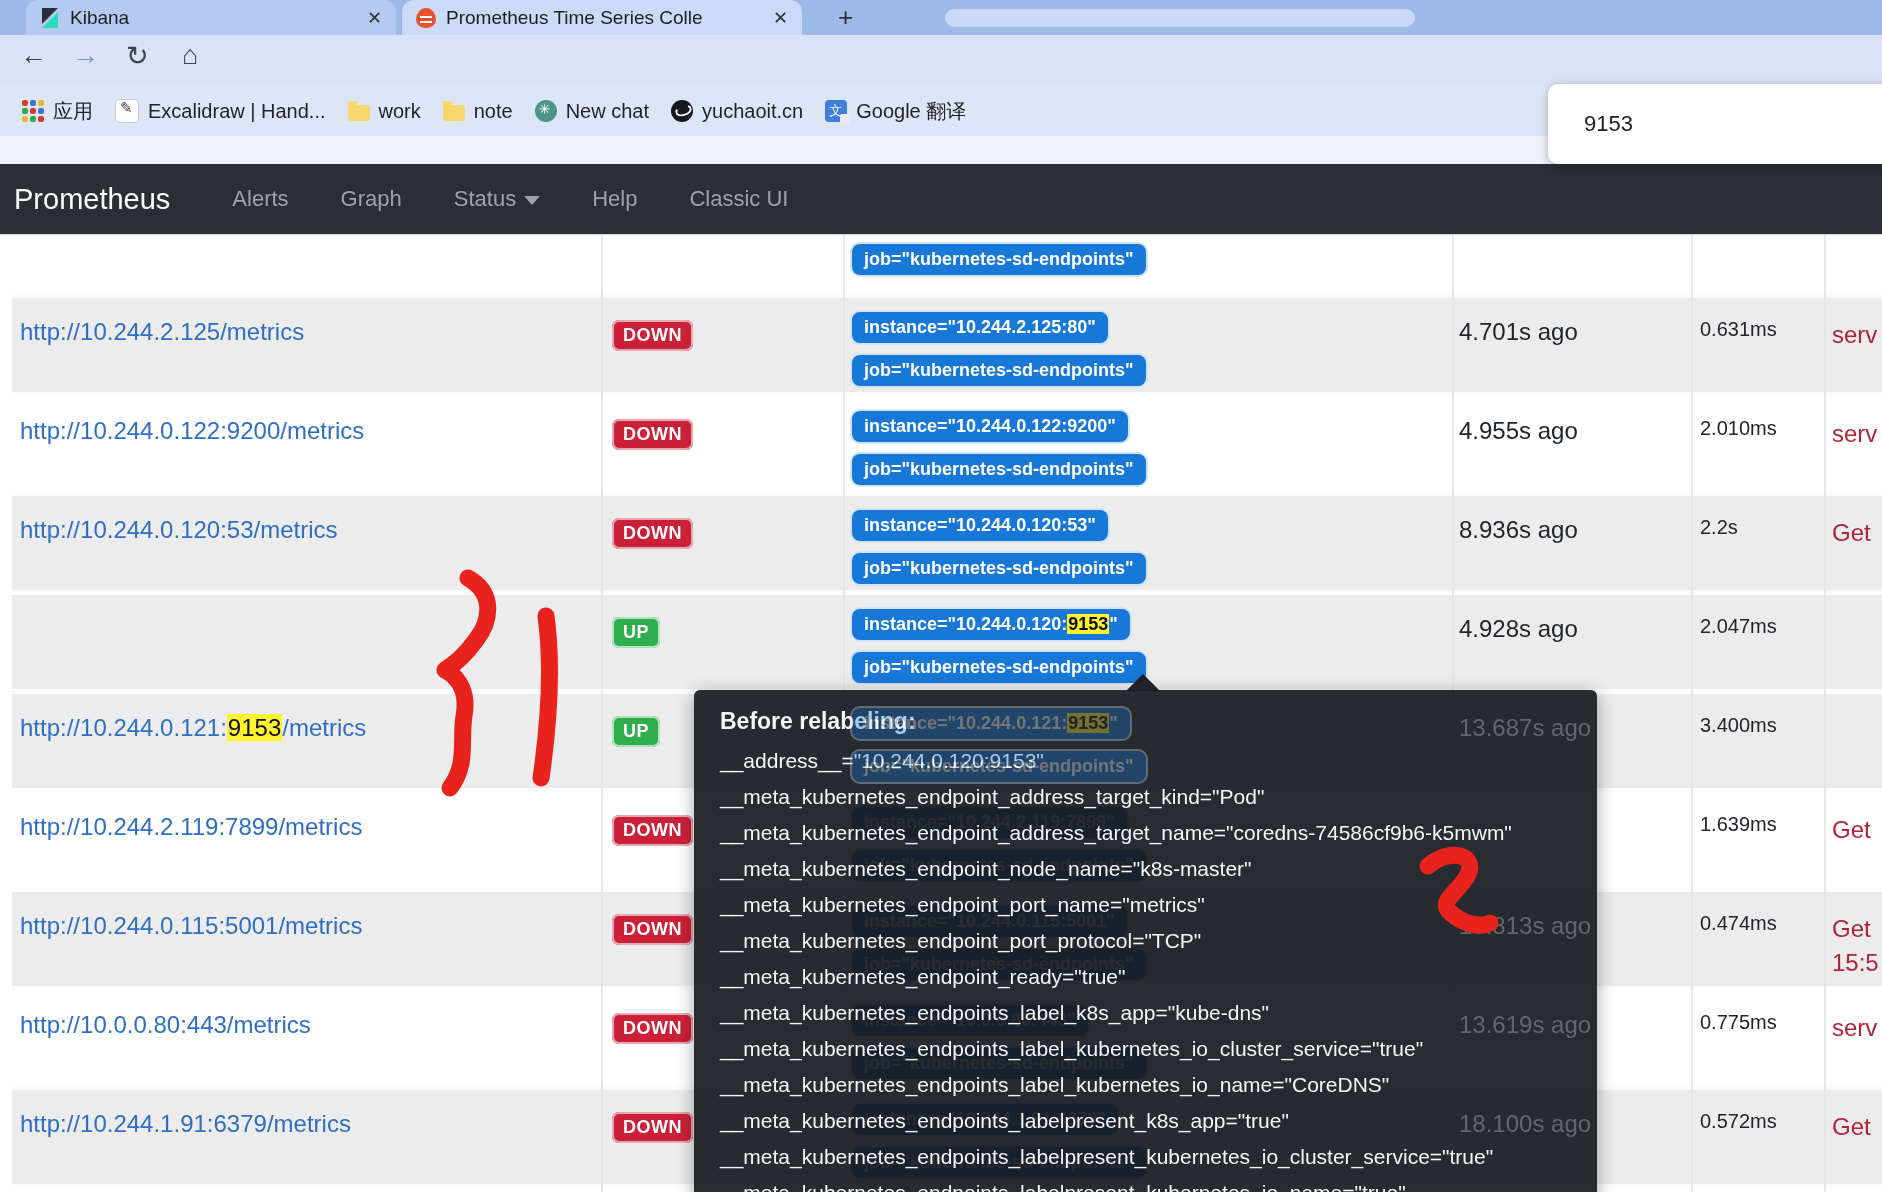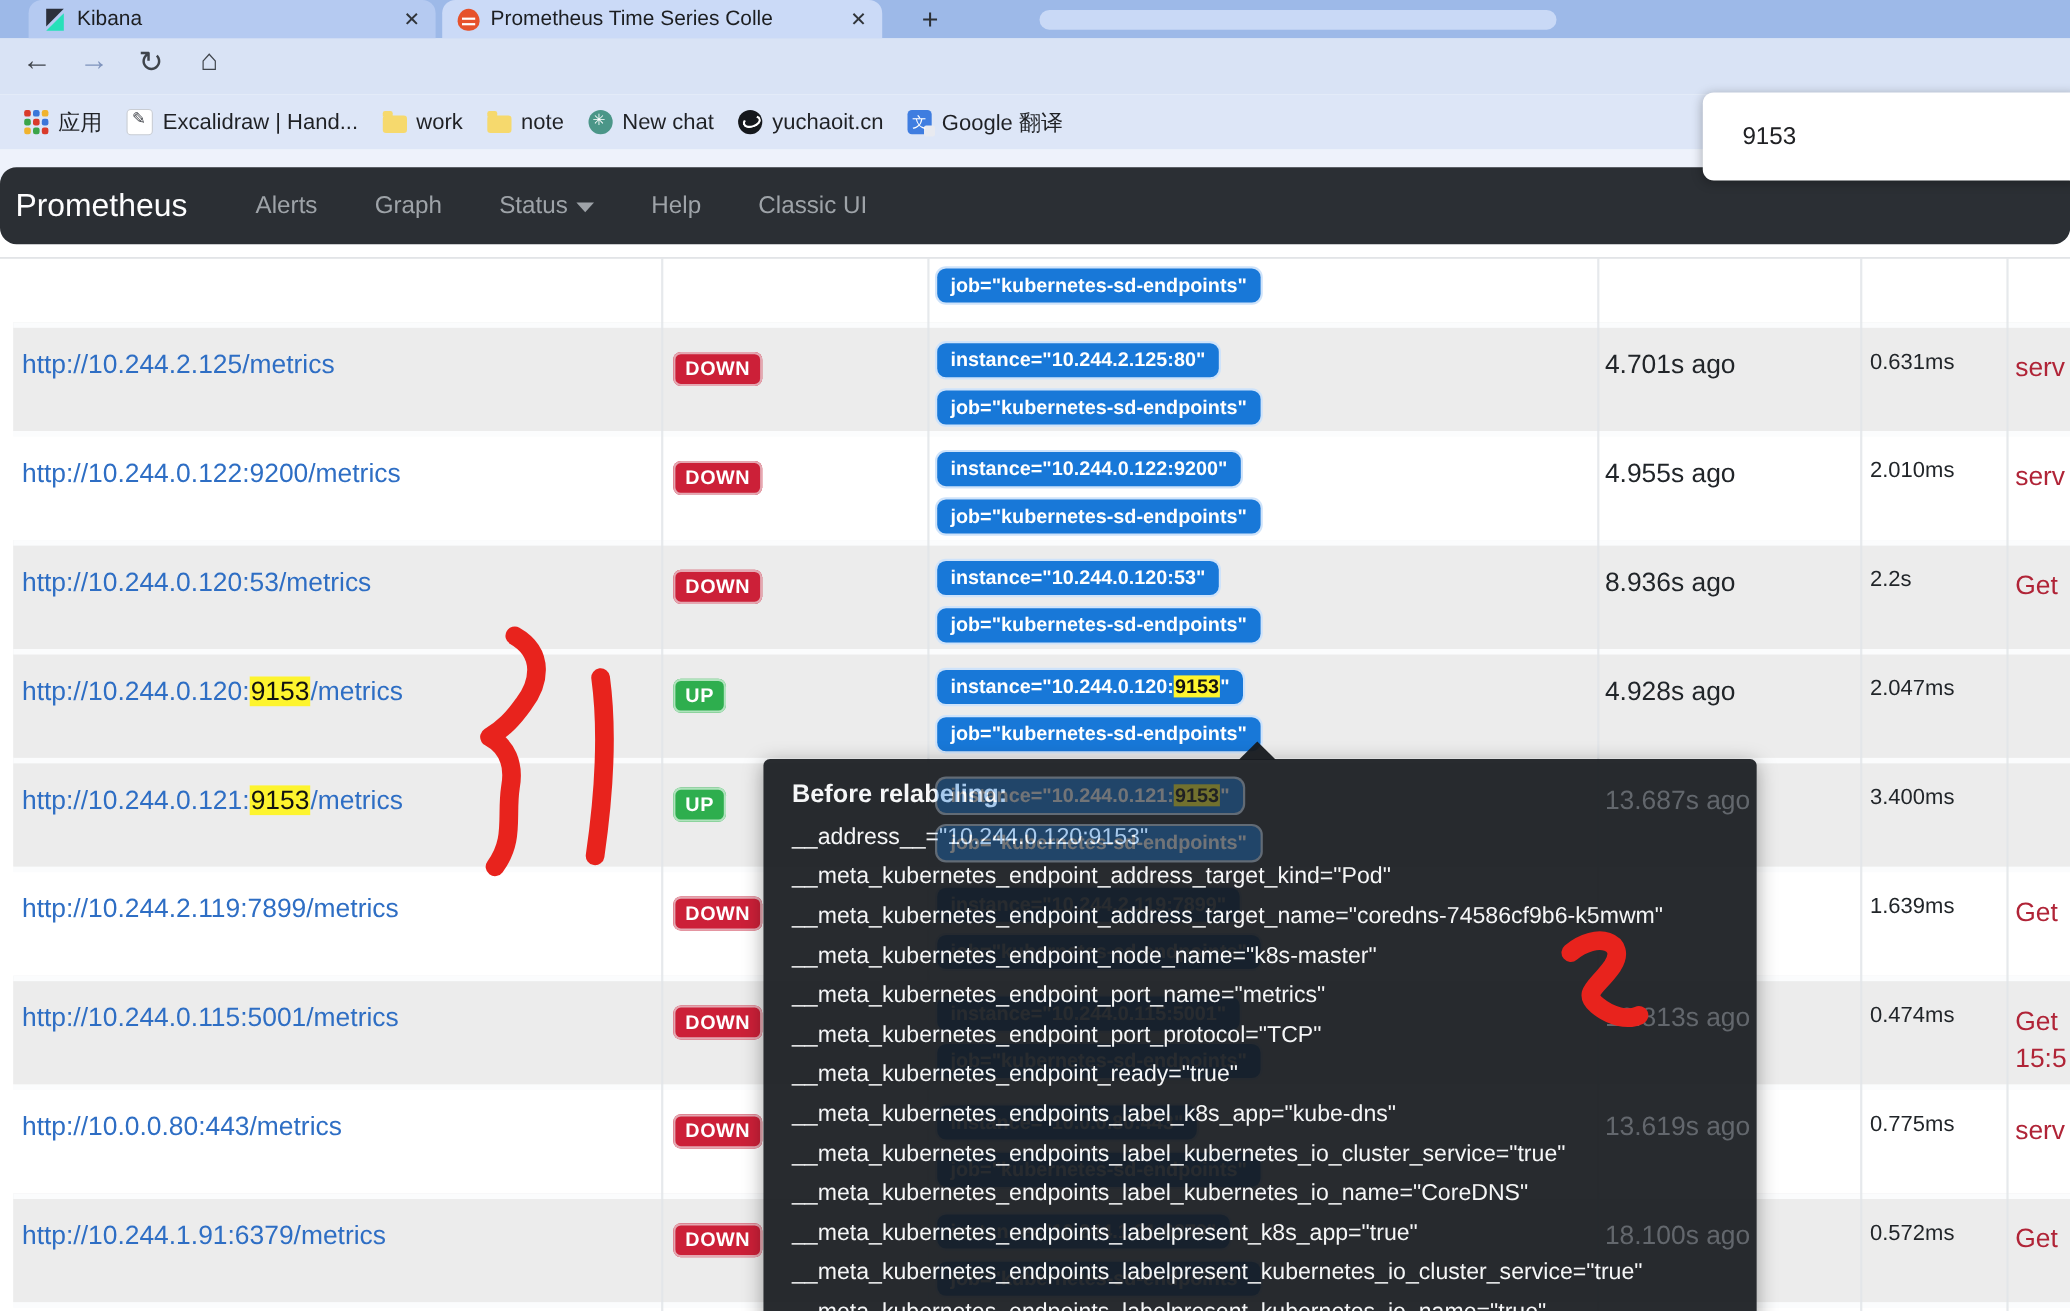--- a/index.html
+++ b/index.html
@@ -47,21 +47,21 @@
   .ico-gpt::after{content:"✳";color:#fff;font-size:14px;position:absolute;left:4px;top:1px;}
   .ico-globe{background:#15181c;border-radius:50%;}
   .ico-globe::after{content:"";position:absolute;left:4px;top:5px;width:13px;height:7px;border-radius:50%;border:2px solid #fff;border-top-color:transparent;transform:rotate(-18deg);}
   .ico-trans{background:#3f7de0;border-radius:4px;}
   .ico-trans::after{content:"文";color:#fff;font-size:13px;position:absolute;left:4px;top:2px;}
   .ico-trans::before{content:"";position:absolute;right:-3px;bottom:-2px;width:10px;height:10px;background:#e8eaf0;border-radius:2px;}
 
   .gap-strip{position:absolute;left:0;top:136px;width:1882px;height:28px;background:#eef2fb;}
 
   
-  .promnav{position:absolute;left:0;top:152px;width:1882px;height:70px;background:#2b2f34;display:flex;align-items:center;border-radius:15px;}
+  .promnav{position:absolute;left:0;top:164px;width:1882px;height:70px;background:#2b2f34;display:flex;align-items:center;}
   .brand{font-size:29px;color:#fdfdfe;margin-left:14px;}
   .navitem{font-size:22px;color:#9ea3a8;margin-left:52px;}
   .navitem:first-of-type{margin-left:62px;}
   .caret{display:inline-block;margin-left:8px;width:0;height:0;border-left:8px solid transparent;border-right:8px solid transparent;border-top:9px solid #9ea3a8;vertical-align:middle;}
 
   
   .tablewrap{position:absolute;left:0;top:234px;width:1882px;height:958px;background:#fff;border-top:1px solid #cfd3d8;}
   .colsep{position:absolute;top:0;bottom:0;width:2px;background:#e2e5e9;opacity:.85;z-index:2;}
   .trow{position:relative;width:1870px;margin-left:12px;border-top:5px solid #fbfcfd;box-sizing:border-box;}
   .trow.striped{background:#ececec;}
@@ -215,21 +215,20 @@
           <span class="badge b-inst">instance="10.244.0.120:53"</span>
           <span class="badge b-job">job="kubernetes-sd-endpoints"</span>
         </div>
         <span class="ago">8.936s ago</span>
         <span class="dur">2.2s</span>
         <div class="err">
           <div>Get</div>
         </div>
       </div>
       <div class="trow striped" style="height: 99px;">
-        <a class="endpoint" href="#">http://10.244.0.120:<span class="hl">9153</span>/metrics</a>
         <span class="statebadge state-up">UP</span>
         <div class="labels">
           <span class="badge b-inst">instance="10.244.0.120:<span class="hl">9153</span>"</span>
           <span class="badge b-job">job="kubernetes-sd-endpoints"</span>
         </div>
         <span class="ago">4.928s ago</span>
         <span class="dur">2.047ms</span>
       </div>
       <div class="trow striped" style="height: 99px;">
         <a class="endpoint" href="#">http://10.244.0.121:<span class="hl">9153</span>/metrics</a>

